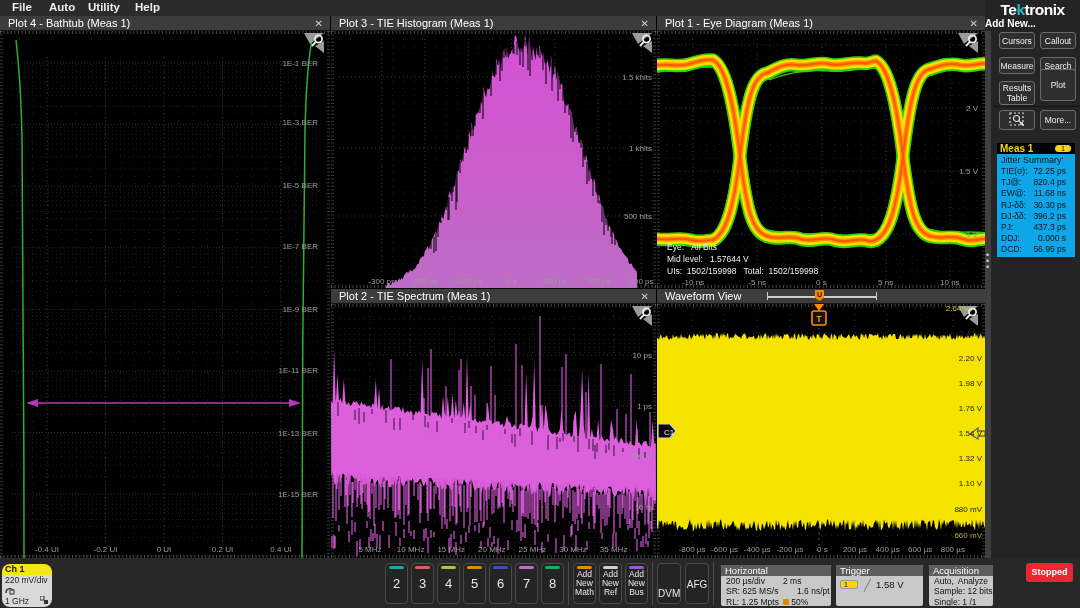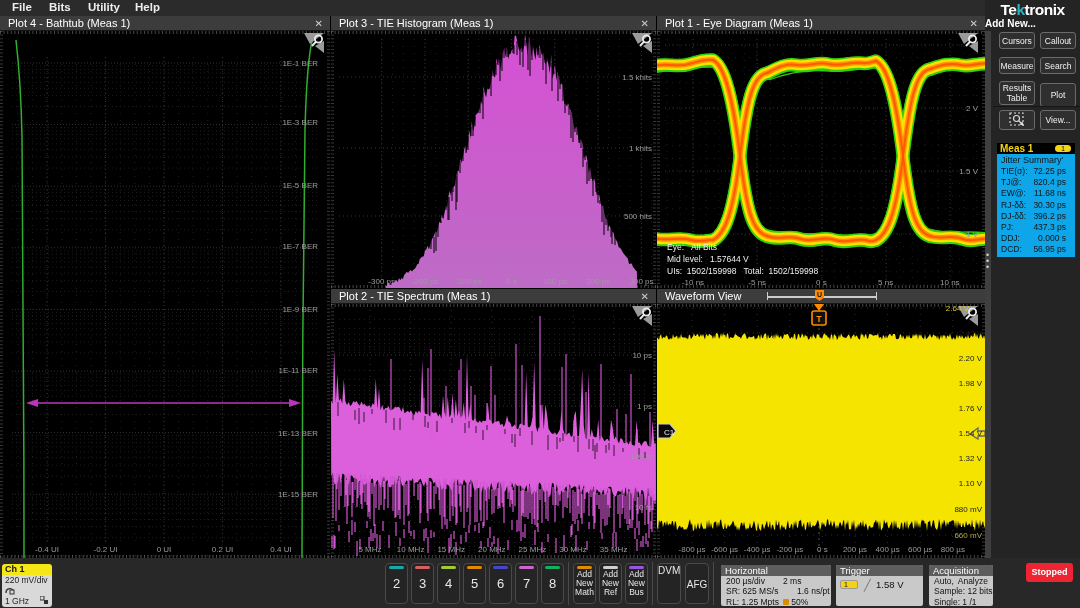--- a/index.html
+++ b/index.html
@@ -23,21 +23,21 @@
  color:#e8e8e8;font-size:8.5px;text-align:center;line-height:9px;padding-top:6px}
 .grp{position:absolute;background:#c9c9c9;border-radius:2px;overflow:hidden}
 .grph{background:#5d5d5d;color:#fff;font-size:9.5px;height:11px;line-height:11px;padding-left:4px}
 .grpr{position:relative;font-size:8.5px;color:#111;height:10.3px;line-height:10.3px;padding-left:5px}
 .meas-row{position:relative;font-size:8.5px;color:#151515;height:11.15px;line-height:11.15px;padding-left:4px}
 .mval{position:absolute;right:9px;top:0}
 </style></head><body>
 
 <div id="menubar">
 <span style="left:12px">File</span>
-    <span style="left:49px">Bits</span>
+    <span style="left:49px">Auto</span>
 <span style="left:88px">Utility</span>
     <span style="left:135px">Help</span>
   </div>
 
 <div class="panel" id="p4" style="left:0px;top:16px;width:330px;height:542px">
     <div class="ptitle">Plot 4 - Bathtub (Meas 1)<div class="pclose">✕</div></div>
     <div class="pbody" style="top:15px;width:330px;height:527px"><svg width="330" height="527" viewBox="0 0 330 527">
 <line x1="12" y1="35.0" x2="318" y2="35.0" stroke="#1e1e1e" stroke-width="1" stroke-dasharray="1 3" opacity="1.0"></line>
         <line x1="12" y1="38.4" x2="318" y2="38.4" stroke="#1e1e1e" stroke-width="1" stroke-dasharray="1 3" opacity="1.0"></line>
         <line x1="12" y1="42.0" x2="318" y2="42.0" stroke="#1e1e1e" stroke-width="1" stroke-dasharray="1 3" opacity="1.0"></line>
@@ -463,50 +463,50 @@
 <div id="sidebar">
     <div style="position:absolute;left:0;top:31px;width:6px;height:527px;background:#3f3f3f"></div>
     <div style="position:absolute;left:1px;top:252px;width:4px;height:20px;color:#cfcfcf;font-size:9px;line-height:6px">•<br>•<br>•</div>
     <div style="position:absolute;left:0;top:1px;width:95px;text-align:center;color:#fff;font-size:15.5px;font-weight:bold;letter-spacing:-0.5px">Te<span style="color:#25b6c4">k</span>tronix</div>
     <div style="position:absolute;left:0;top:18px;width:105px;text-align:left;color:#fff;font-size:10px;font-weight:bold">Add New...</div>
     <div class="sbtn" style="left:14px;top:32px;width:36px;height:17px">Cursors</div>
     <div class="sbtn" style="left:55px;top:32px;width:36px;height:17px">Callout</div>
     <div class="sbtn" style="left:14px;top:57px;width:36px;height:17px">Measure</div>
     <div class="sbtn" style="left:55px;top:57px;width:36px;height:17px">Search</div>
     <div class="sbtn" style="left:14px;top:81px;width:36px;height:24px">Results<br>Table</div>
-    <div class="sbtn" style="left:55px;top:83px;width:36px;height:24px">Plot</div>
+    <div class="sbtn" style="left:55px;top:69px;width:36px;height:32px">Plot</div>
     <div class="sbtn" style="left:14px;top:110px;width:36px;height:20px">
       <svg width="18" height="16" viewBox="0 0 18 16">
         <rect x="2" y="1" width="13" height="12" fill="none" stroke="#ddd" stroke-width="1.2" stroke-dasharray="2 2"></rect>
         <circle cx="8.5" cy="6.5" r="3" fill="none" stroke="#ddd" stroke-width="1.2"></circle>
         <path d="M11,9 l4,4 m-3,-1 l3,1 -1,-3" stroke="#ddd" stroke-width="1.2" fill="none"></path>
       </svg>
     </div>
-    <div class="sbtn" style="left:55px;top:110px;width:36px;height:20px">View...</div>
+    <div class="sbtn" style="left:55px;top:110px;width:36px;height:20px">More...</div>
     <div style="position:absolute;left:8px;top:106px;width:87px;height:1px;background:#151515"></div>
     <div style="position:absolute;left:12px;top:143px;width:78px">
 <div style="background:#000;height:11px;position:relative">
 <span style="color:#f5d312;font-size:10px;font-weight:bold;position:absolute;left:3px;top:0px;line-height:11px">Meas 1</span>
 <span style="position:absolute;right:4px;top:2px;width:16px;height:7px;background:#f5d312;border-radius:4px;color:#000;font-size:6.5px;text-align:center;line-height:7px">1</span>
       </div>
 <div style="background:#0ea5e9;padding-top:1px;padding-bottom:2px">
 <div class="meas-row" style="font-size:9px">Jitter Summary'</div>
         <div class="meas-row">TIE(σ):<span class="mval">72.25 ps</span></div>
         <div class="meas-row">TJ@:<span class="mval">820.4 ps</span></div>
         <div class="meas-row">EW@:<span class="mval">11.68 ns</span></div>
         <div class="meas-row">RJ-δδ:<span class="mval">30.30 ps</span></div>
         <div class="meas-row">DJ-δδ:<span class="mval">396.2 ps</span></div>
         <div class="meas-row">PJ:<span class="mval">437.3 ps</span></div>
         <div class="meas-row">DDJ:<span class="mval">0.000 s</span></div>
         <div class="meas-row">DCD:<span class="mval">56.95 ps</span></div>
       </div>
     </div>
   </div>
 <div id="bottombar">
-    <div style="position:absolute;left:2px;top:6px;width:50px;height:43px;border-radius:3px;overflow:hidden">
+    <div style="position:absolute;left:2px;top:6px;width:50px;height:43px;border-radius:8px;overflow:hidden">
 <div style="background:#f5e616;color:#111;font-size:9px;font-weight:bold;height:11px;line-height:11px;padding-left:3px">Ch 1</div>
 <div style="background:#d9d9d9;color:#222;font-size:8.5px;height:32px;padding:1px 0 0 3px;line-height:9.5px;position:relative">220 mV/div<br>
 <svg width="10" height="9" viewBox="0 0 10 9">
           <path d="M1,7 a4,4 0 0 1 7,-3" fill="none" stroke="#333" stroke-width="1.3"></path>
           <rect x="5" y="4" width="4" height="4" fill="none" stroke="#333" stroke-width="1"></rect>
         </svg>
 <div style="position:absolute;left:3px;bottom:1px">1 GHz</div>
 <svg width="9" height="9" viewBox="0 0 9 9" style="position:absolute;right:3px;bottom:2px">
           <rect x="0" y="0" width="4" height="4" fill="none" stroke="#333"></rect>
           <rect x="4" y="4" width="4" height="4" fill="#333"></rect>
@@ -516,21 +516,21 @@
     <div class="chbtn" style="left:385px;top:5px"><div class="chbar" style="background:#18a8a8"></div>2</div>
     <div class="chbtn" style="left:411px;top:5px"><div class="chbar" style="background:#d95f5f"></div>3</div>
     <div class="chbtn" style="left:437px;top:5px"><div class="chbar" style="background:#a6c935"></div>4</div>
     <div class="chbtn" style="left:463px;top:5px"><div class="chbar" style="background:#e08a00"></div>5</div>
     <div class="chbtn" style="left:489px;top:5px"><div class="chbar" style="background:#4646c8"></div>6</div>
     <div class="chbtn" style="left:515px;top:5px"><div class="chbar" style="background:#cc66cc"></div>7</div>
     <div class="chbtn" style="left:541px;top:5px"><div class="chbar" style="background:#12b060"></div>8</div>
     <div class="addbtn" style="left:573px;top:5px"><div class="chbar" style="background:#e08a00"></div>Add<br>New<br>Math</div>
     <div class="addbtn" style="left:599px;top:5px"><div class="chbar" style="background:#cfcfcf"></div>Add<br>New<br>Ref</div>
     <div class="addbtn" style="left:625px;top:5px"><div class="chbar" style="background:#9955dd"></div>Add<br>New<br>Bus</div>
-    <div class="chbtn" style="left:657px;top:5px;font-size:10px;padding-top:1px;width:24px">DVM</div>
+    <div class="chbtn" style="left:657px;top:5px;font-size:10px;padding-top:24px;width:24px">DVM</div>
     <div class="chbtn" style="left:685px;top:5px;font-size:10px;padding-top:15px;width:24px">AFG</div>
     <div style="position:absolute;left:568px;top:4px;width:1px;height:43px;background:#4a4a4a"></div>
     <div style="position:absolute;left:652px;top:4px;width:1px;height:43px;background:#4a4a4a"></div>
     <div style="position:absolute;left:713px;top:4px;width:1px;height:43px;background:#4a4a4a"></div>
     <div class="grp" style="left:721px;top:7px;width:110px;height:41px">
 <div class="grph">Horizontal</div>
 <div class="grpr">200 µs/div<span style="position:absolute;left:62px">2 ms</span></div>
 <div class="grpr">SR: 625 MS/s<span style="position:absolute;left:76px">1.6 ns/pt</span></div>
 <div class="grpr">RL: 1.25 Mpts<span style="position:absolute;left:62px"><span style="display:inline-block;width:6px;height:6px;background:#e08a00;border-radius:1px;vertical-align:-0.5px"></span> 50%</span></div>
 </div>

